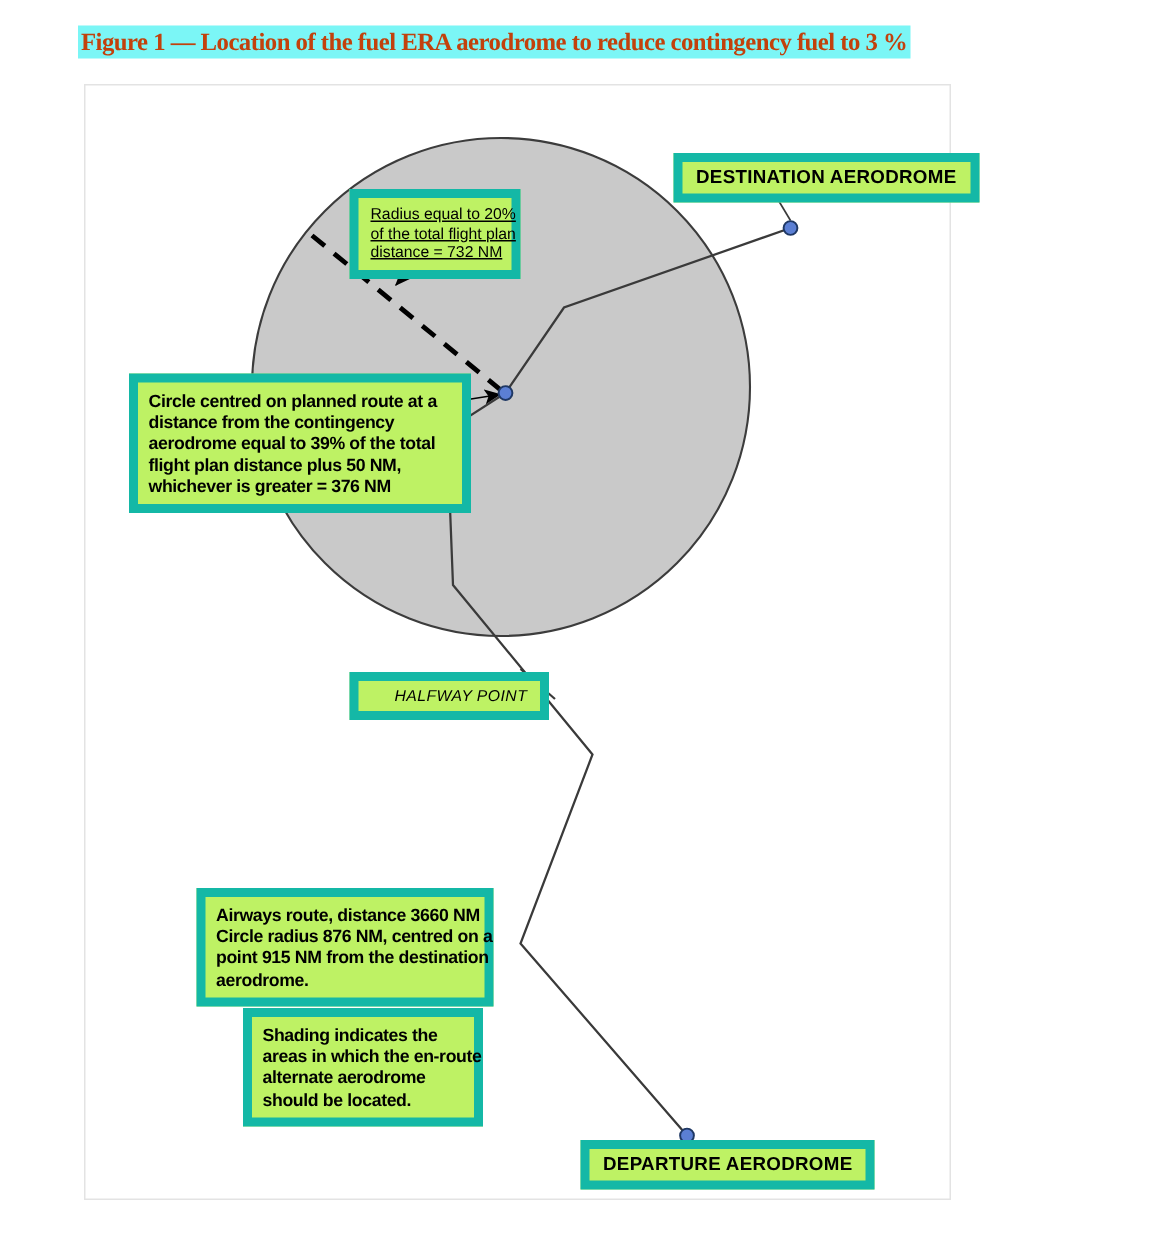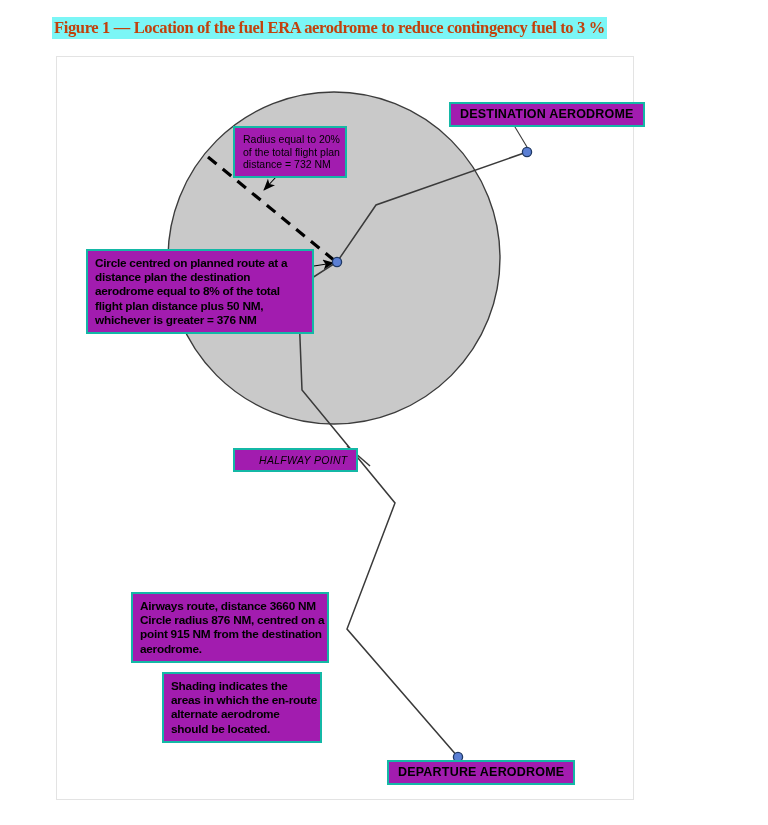--- a/index.html
+++ b/index.html
@@ -56,22 +56,22 @@
     position: absolute;
     left: 0;
     top: 0;
     width: 768px;
     height: 825px;
   }
   
   .lbl {
     position: absolute;
     box-sizing: border-box;
-    background: #a21caf;
-    border: 2px solid #14b8a6;
+    background: #bef264;
+    border: 6px solid #14b8a6;
     color: #000000;
   }
   .lbl-cap {
     font-family: "Liberation Sans", sans-serif;
     font-weight: bold;
     font-size: 12.5px;
     letter-spacing: 0.2px;
     text-align: center;
     padding: 3px 9px 4px 9px;
     white-space: nowrap;
@@ -98,21 +98,21 @@
     line-height: 14.2px;
     letter-spacing: -0.25px;
     padding: 5px 7px 5px 7px;
   }
   .lbl-bold .ln, .lbl-plain .ln { display: block; white-space: nowrap; }
 
   
   #box-destination { left: 449px; top: 102px; }
   #box-departure   { left: 387px; top: 760px; }
   #box-halfway     { left: 233px; top: 448px; }
-  #box-radius      { left: 233px; top: 126px; width: 114px; }
+  #box-radius      { left: 233px; top: 126px; width: 114px; text-decoration: underline; }
   #box-circle-def  { left: 66px;  top: 249px; width: 228px; margin-left: 20px; }
   #box-airways     { left: 131px; top: 592px; width: 198px; }
   #box-shading     { left: 162px; top: 672px; width: 160px; }
 </style>
 </head>
 <body>
 
 <div id="page">
 
   <div class="figure-title-wrap">
@@ -165,22 +165,22 @@
   </div>
 
   <div class="lbl lbl-plain" id="box-radius">
     <span class="ln">Radius equal to 20%</span>
     <span class="ln">of the total flight plan</span>
     <span class="ln">distance = 732 NM</span>
   </div>
 
   <div class="lbl lbl-bold" id="box-circle-def">
     <span class="ln">Circle centred on planned route at a</span>
-    <span class="ln">distance plan the destination</span>
-    <span class="ln">aerodrome equal to 8% of the total</span>
+    <span class="ln">distance from the contingency</span>
+    <span class="ln">aerodrome equal to 39% of the total</span>
     <span class="ln">flight plan distance plus 50 NM,</span>
     <span class="ln">whichever is greater = 376 NM</span>
   </div>
 
   <div class="lbl lbl-bold" id="box-airways">
     <span class="ln">Airways route, distance 3660 NM</span>
     <span class="ln">Circle radius 876 NM, centred on a</span>
     <span class="ln">point 915 NM from the destination</span>
     <span class="ln">aerodrome.</span>
   </div>

